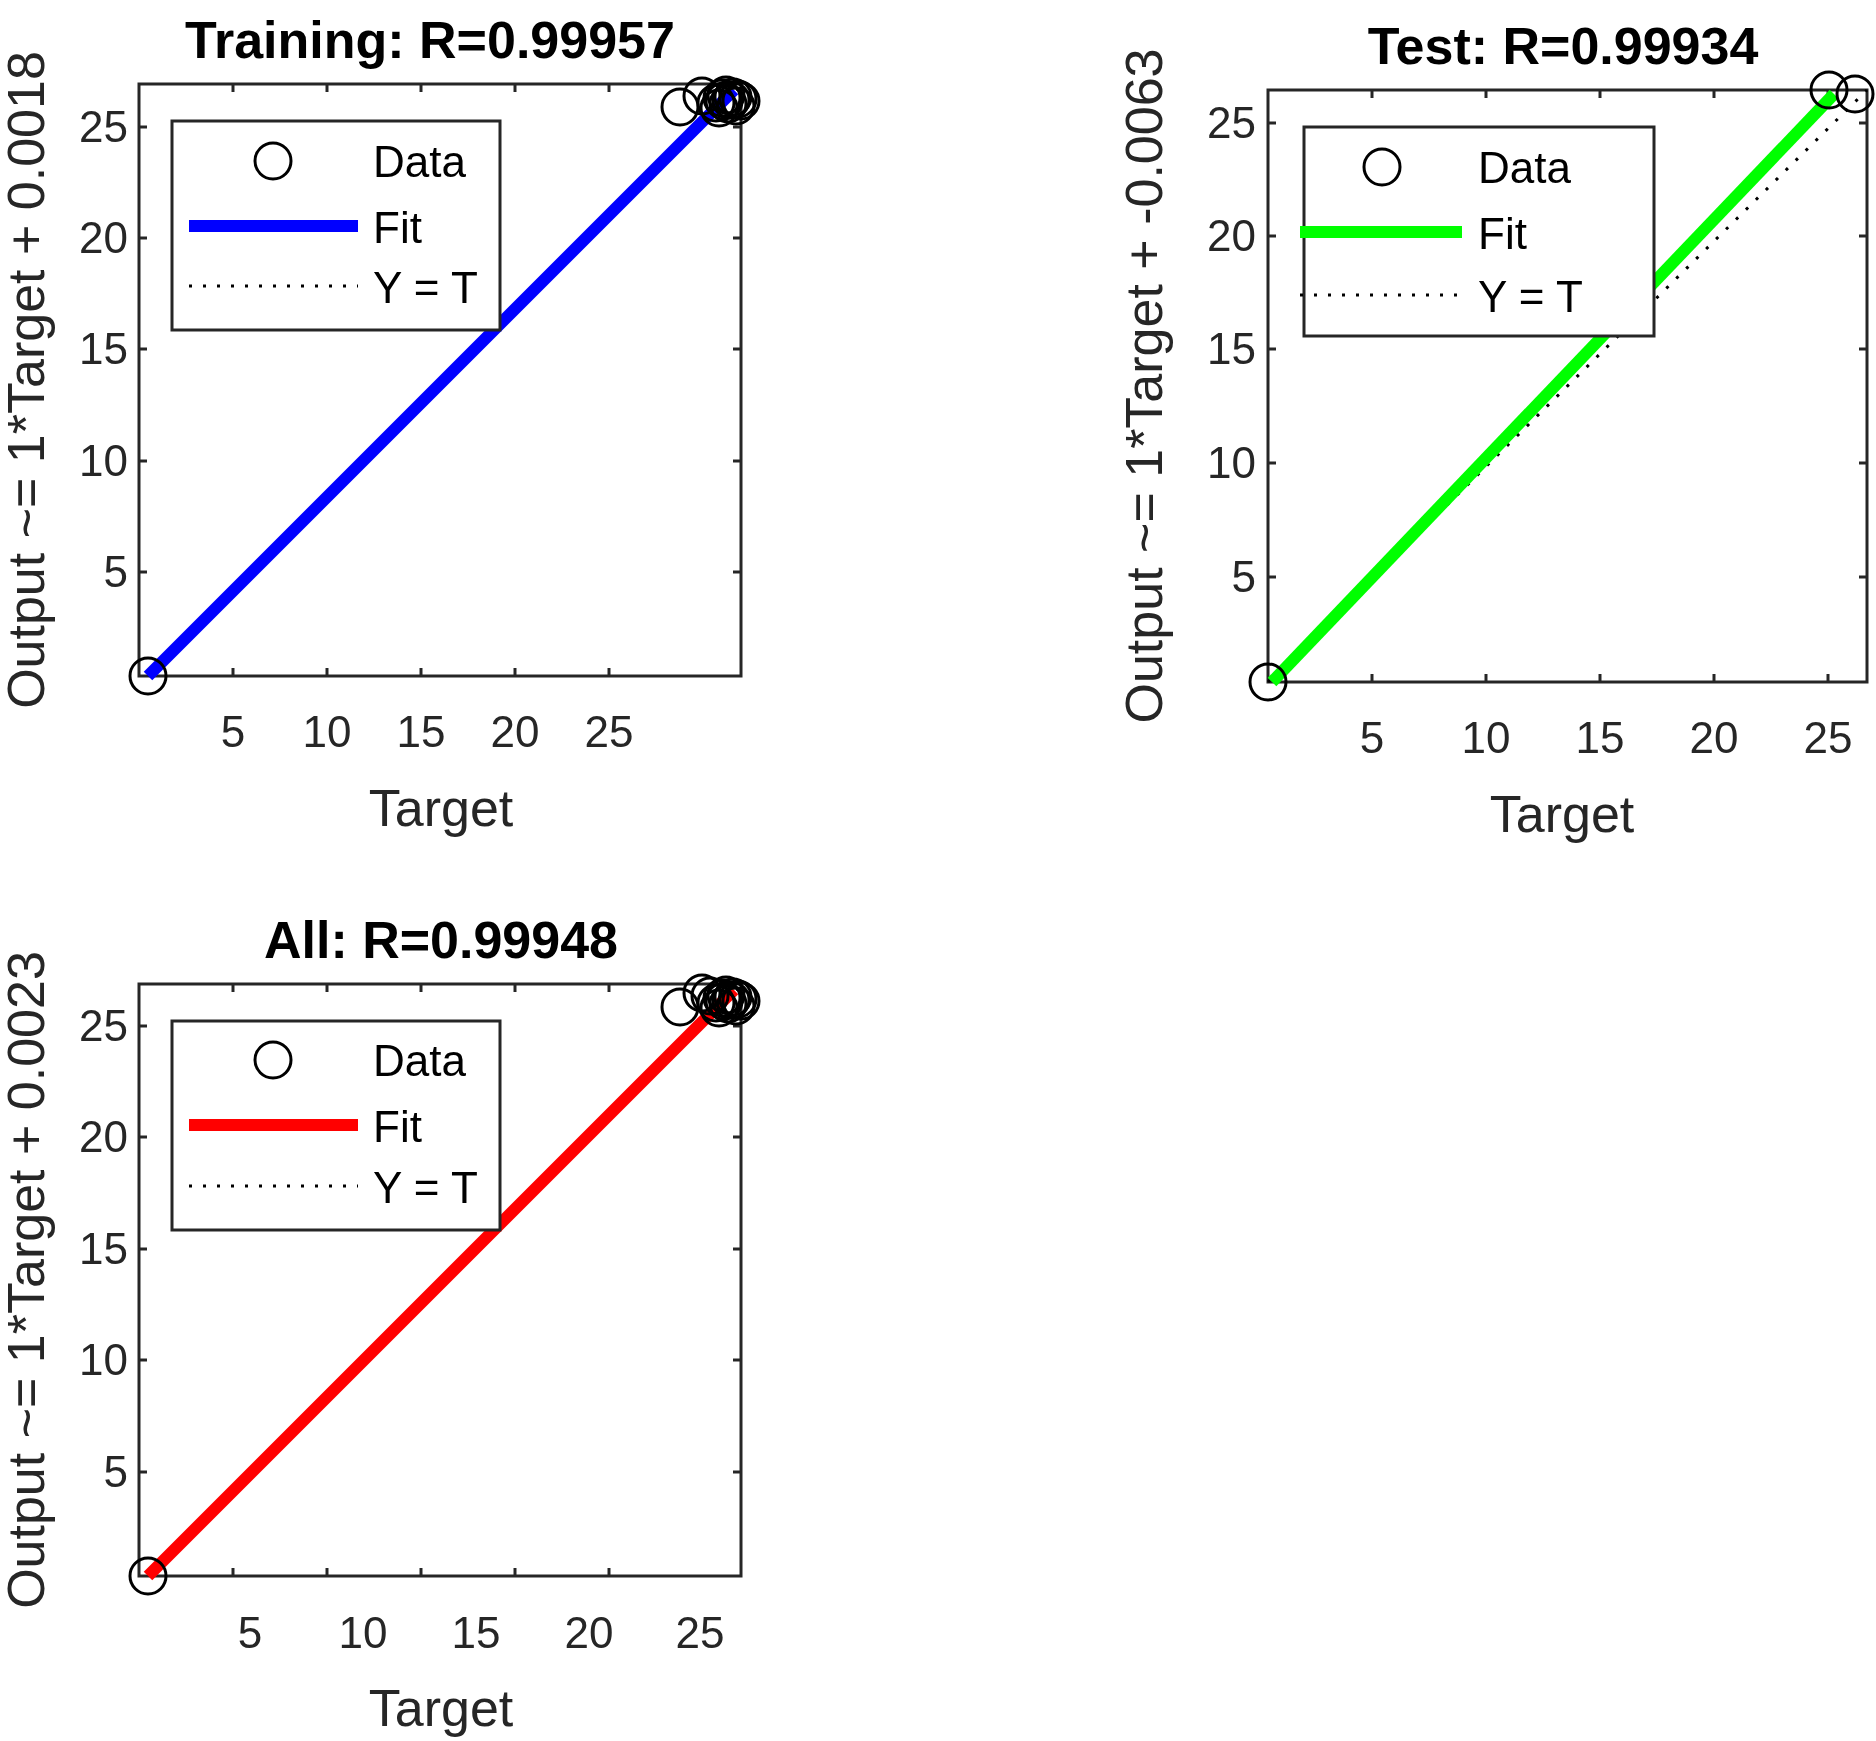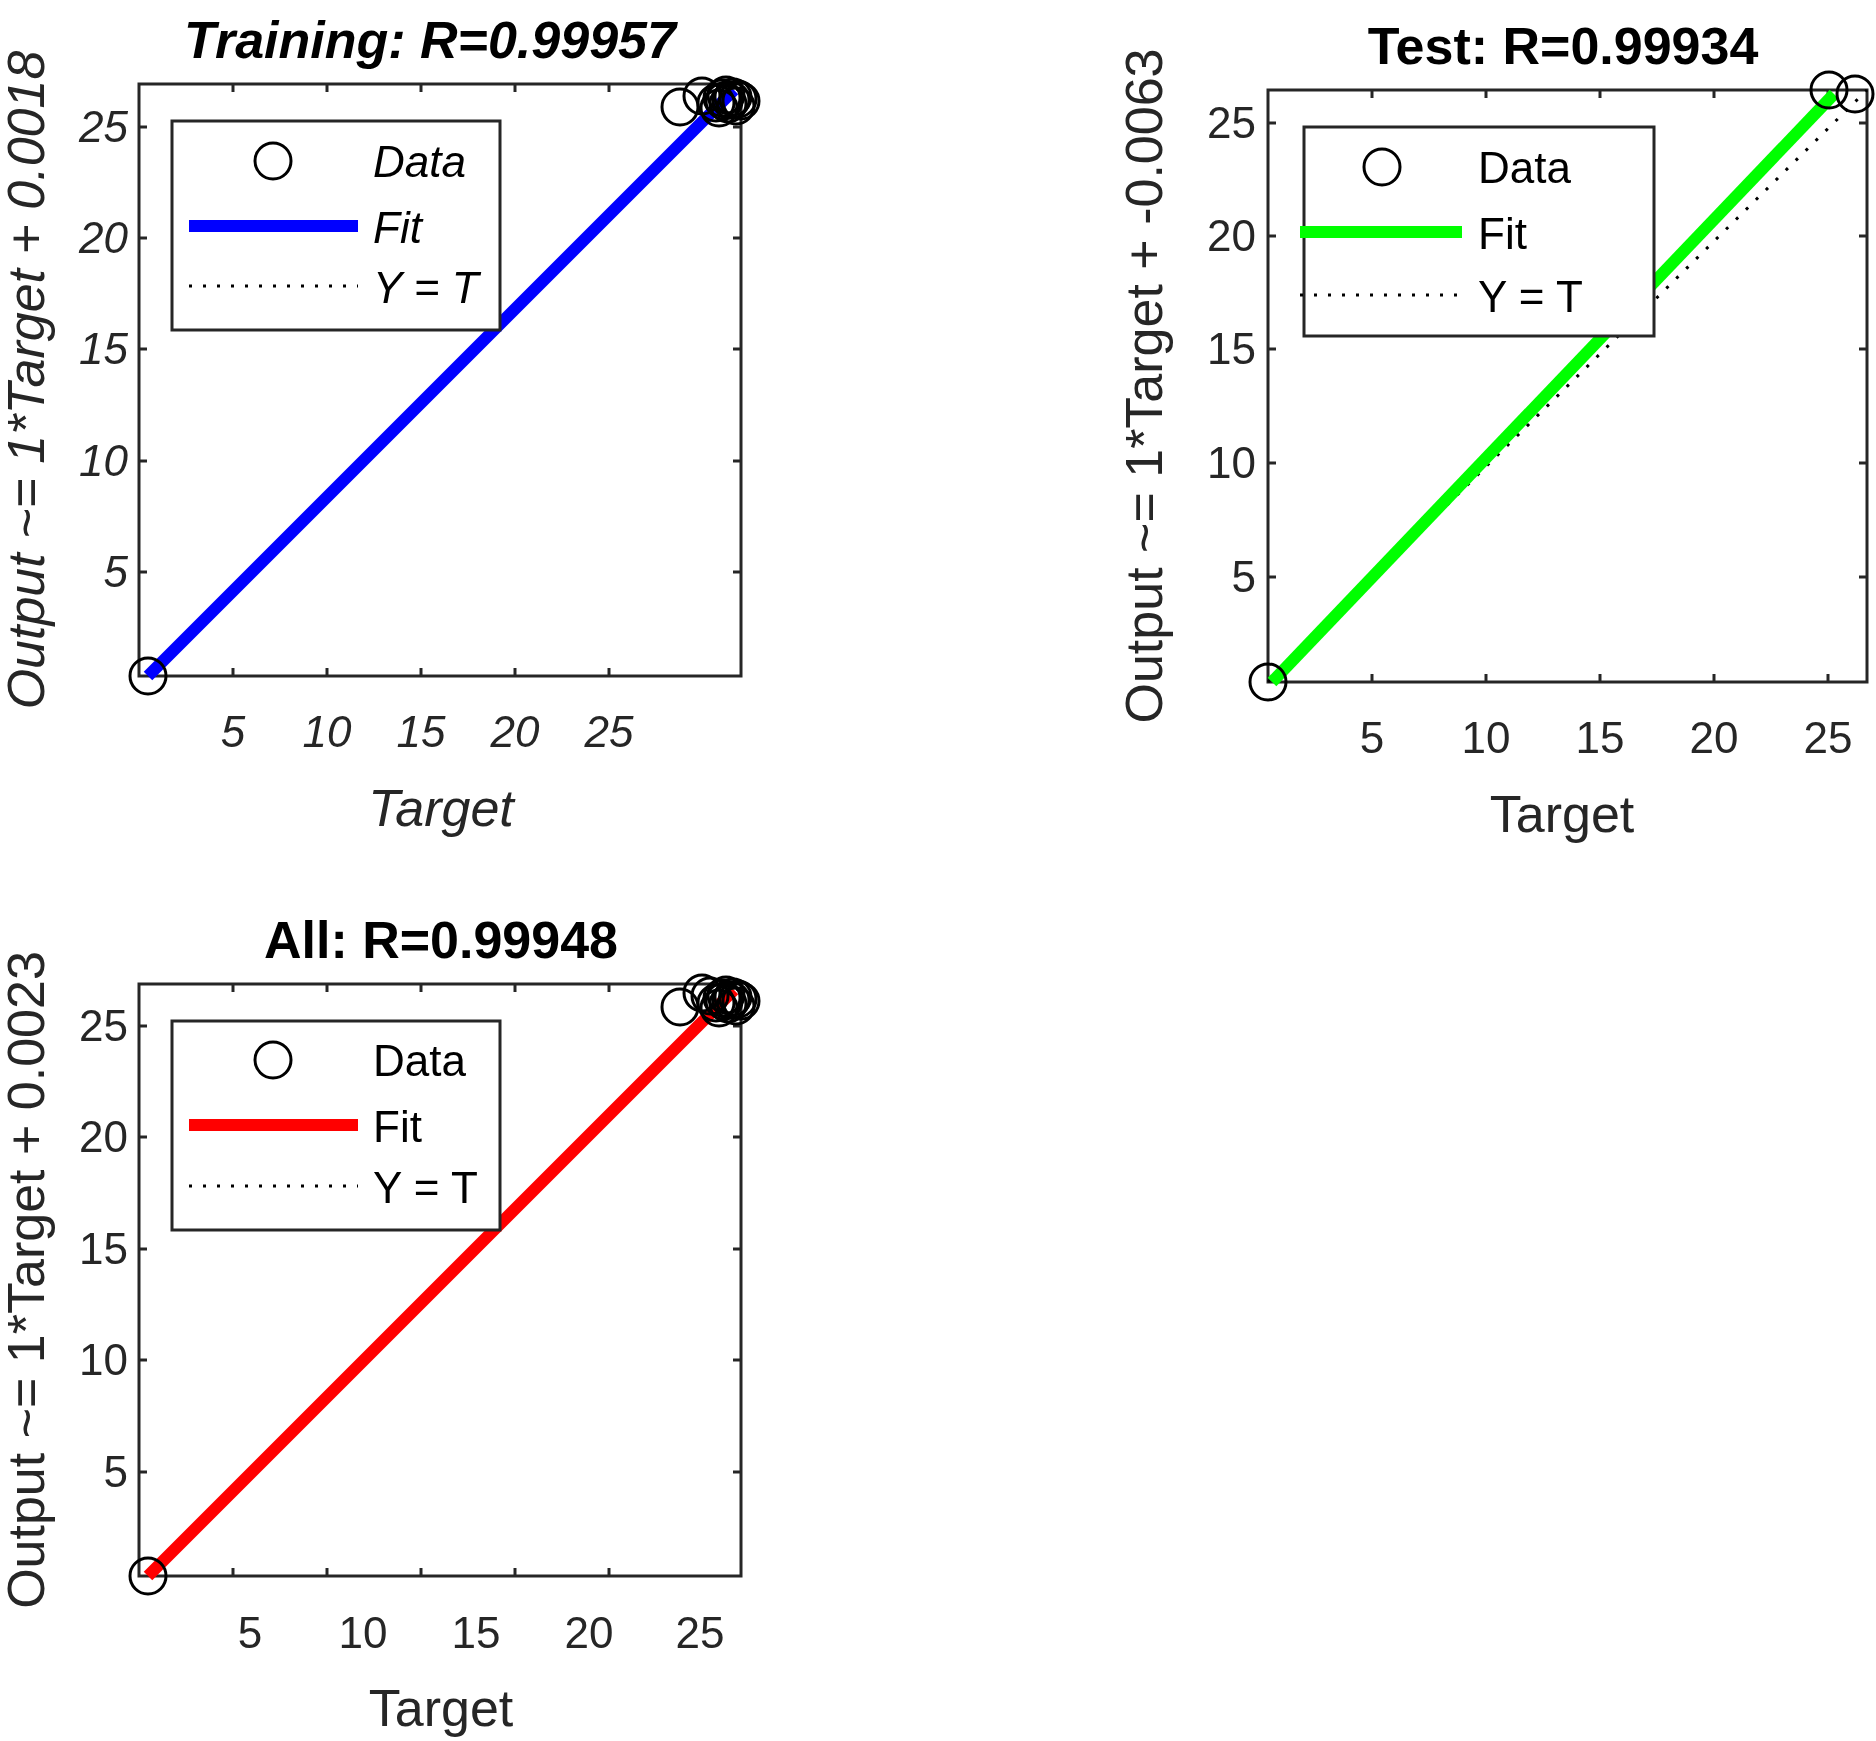--- a/index.html
+++ b/index.html
@@ -8,21 +8,21 @@
   .panel { position: absolute; }
   svg { position: absolute; left: 0; top: 0; overflow: visible; }
   .title { font-family: "Liberation Sans", sans-serif; font-weight: bold; font-size: 52px; fill: #000; }
   .tick-label { font-family: "Liberation Sans", sans-serif; font-size: 44px; fill: #262626; }
   .axis-label { font-family: "Liberation Sans", sans-serif; font-size: 52px; fill: #262626; }
   .legend-text { font-family: "Liberation Sans", sans-serif; font-size: 44px; fill: #000; }
 </style>
 </head>
 <body>
 
-<div class="panel" style="left:0;top:0;width:1876px;height:1741px;font-style:italic;">
+<div class="panel" style="left:0;top:0;width:1876px;height:1741px;">
 <svg width="1876" height="1741">
   <text class="title" x="430" y="58" text-anchor="middle">Training: R=0.99957</text>
   <text class="axis-label" transform="translate(44,380) rotate(-90)" text-anchor="middle">Output ~= 1*Target + 0.0018</text>
 
   <rect x="139" y="84" width="602" height="592" fill="#fff" stroke="#262626" stroke-width="3"></rect>
 
   <g stroke="#262626" stroke-width="3">
     <line x1="139" y1="572" x2="147" y2="572"></line>
         <line x1="139" y1="461" x2="147" y2="461"></line>
     <line x1="139" y1="349" x2="147" y2="349"></line>

